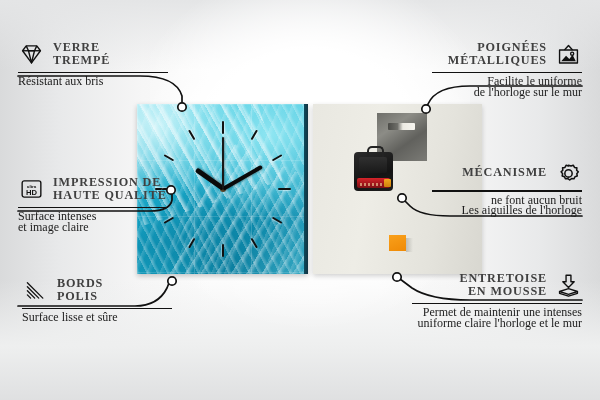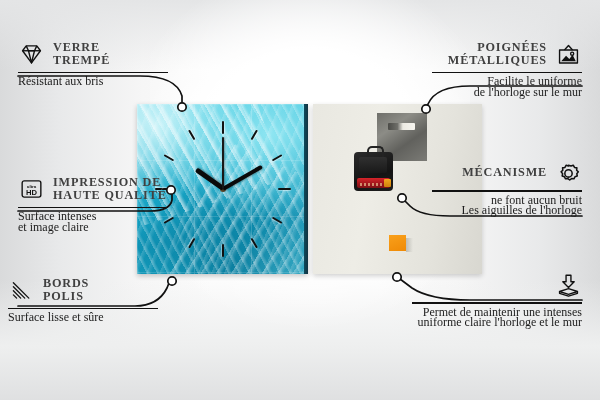--- a/index.html
+++ b/index.html
@@ -248,21 +248,21 @@
       <div>
         <div class="cal-title">IMPRESSION DE</div>
         <div class="cal-title">HAUTE QUALITÉ</div>
       </div>
     </div>
     <div class="cal-rule" style="width:150px;"></div>
     <div class="cal-sub">Surface intenses</div>
     <div class="cal-sub">et image claire</div>
   </div>
 
-  <div class="callout c-left" style="left:8px;top:277px;width:150px;">
+  <div class="callout c-left" style="left:22px;top:277px;width:150px;">
     <div class="cal-head">
       <svg class="ico" viewBox="0 0 32 32">
         <g stroke="#111" stroke-width="1.6" stroke-linecap="round">
           <path d="M6,7 L25,26"></path>
             <path d="M6,12 L20,26"></path>
           <path d="M6,17 L15,26"></path>
             <path d="M6,22 L10,26"></path>
         </g>
       </svg>
       <div>
@@ -313,19 +313,23 @@
 
   <div class="callout c-right" style="left:412px;top:272px;width:170px;">
     <div class="cal-head">
       <svg class="ico" viewBox="0 0 32 32">
         <g fill="none" stroke="#111" stroke-width="1.7" stroke-linejoin="round">
           <path d="M13,4 h6 v8 h4 l-7,7 -7,-7 h4 z"></path>
           <path d="M16,20.5 L27,24 L16,27.5 L5,24 Z"></path>
           <path d="M5,24 v2.2 L16,29.8 L27,26.2 V24"></path>
         </g>
       </svg>
+      <div>
+        <div class="cal-title">ENTRETOISE</div>
+        <div class="cal-title">EN MOUSSE</div>
+      </div>
     </div>
     <div class="cal-rule" style="width:170px;margin-left:auto;"></div>
     <div class="cal-sub">Permet de maintenir une intenses</div>
     <div class="cal-sub">uniforme claire l'horloge et le mur</div>
   </div>
 
 </div>
 
 </body></html>

